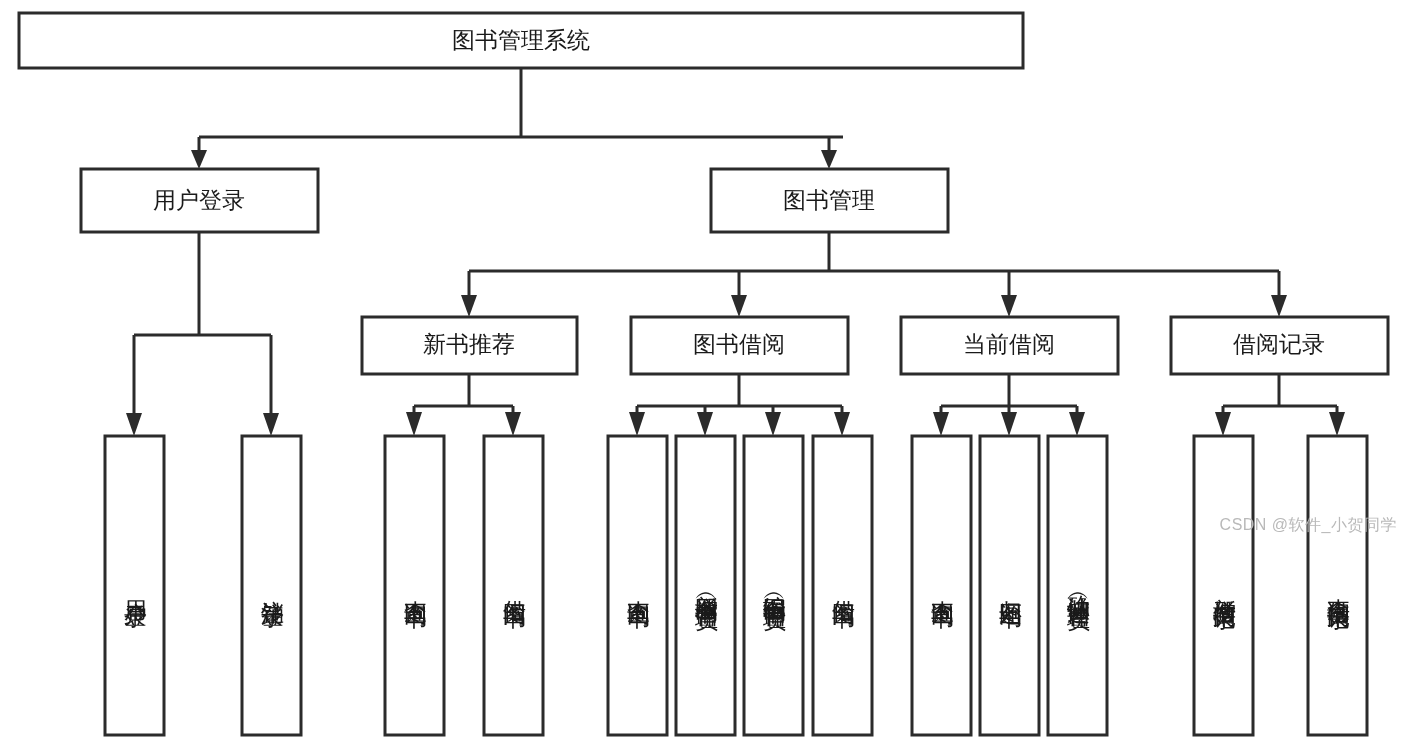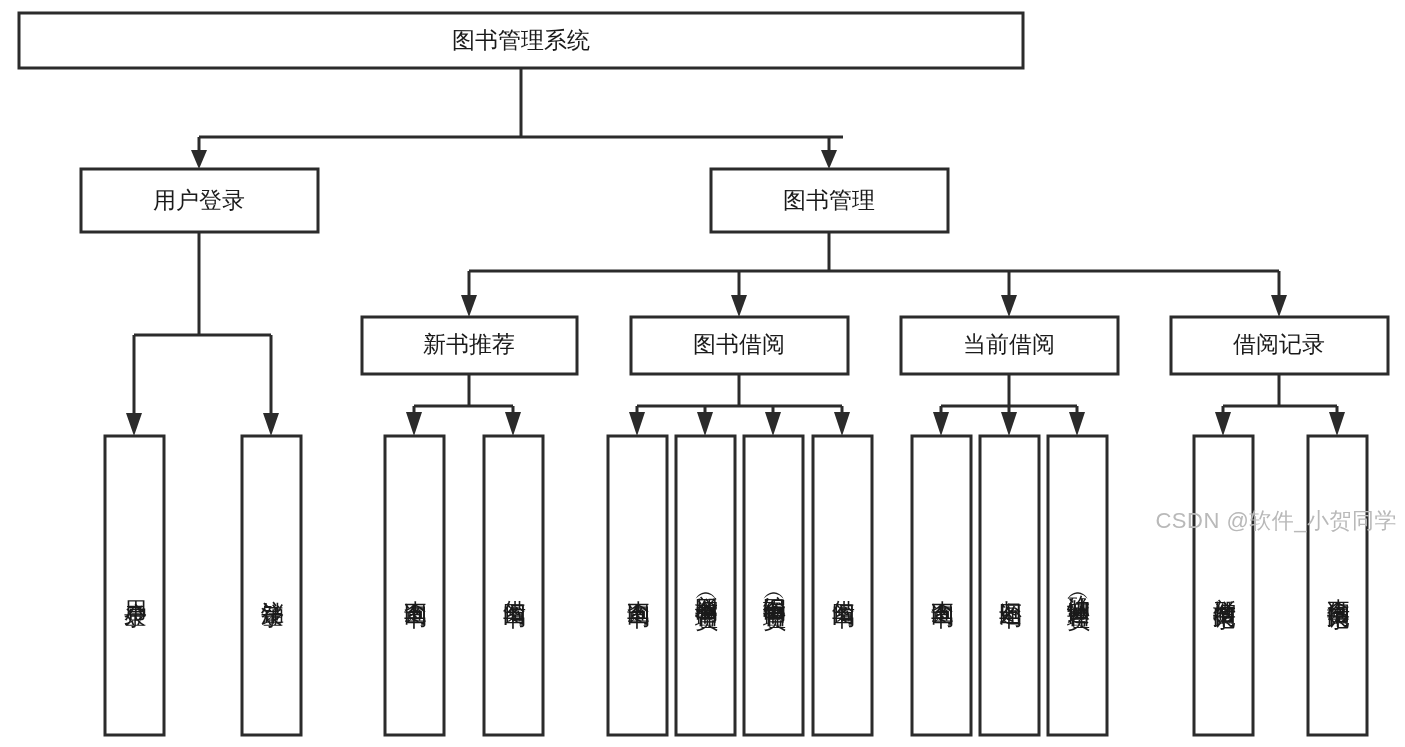--- a/index.html
+++ b/index.html
@@ -60,21 +60,21 @@
     writing-mode: vertical-rl;
     text-orientation: upright;
     letter-spacing: 2px;
     white-space: pre;
   }
   .watermark {
     position: absolute;
     right: 8px;
     bottom: 4px;
     font-family: "Liberation Sans", "DejaVu Sans", sans-serif;
-    font-size: 22px;
+    font-size: 16px;
     color: #b9b9b9;
     letter-spacing: 0.5px;
     user-select: none;
     pointer-events: none;
   }
 </style>
 </head>
 <body>
 
 <div id="diagram-root">

